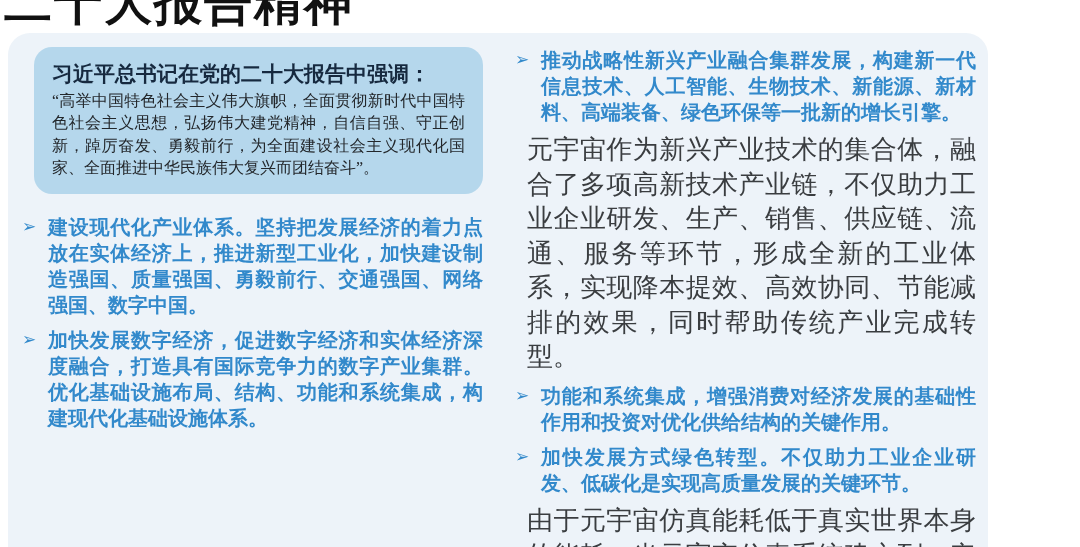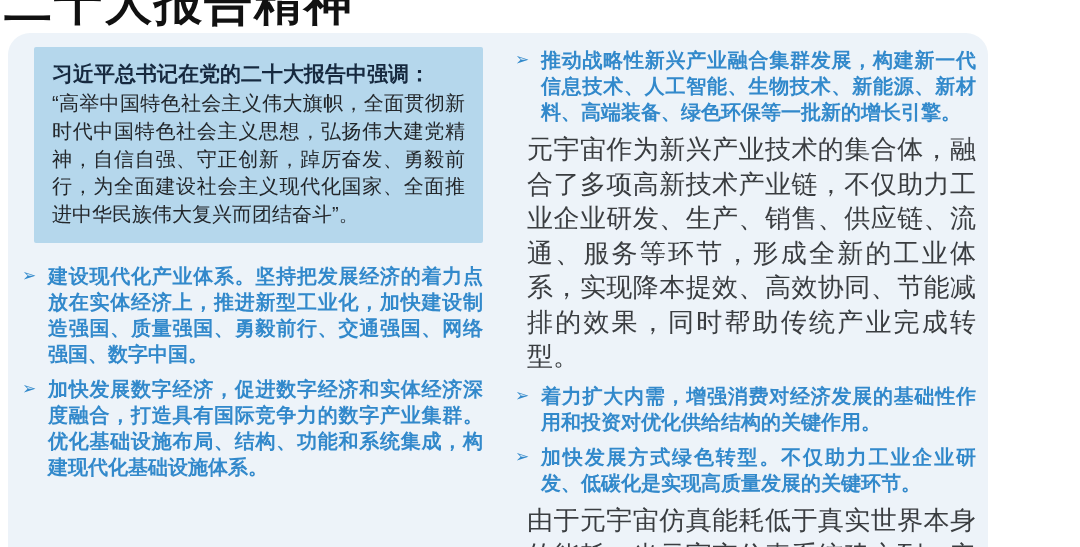--- a/index.html
+++ b/index.html
@@ -37,36 +37,37 @@
     padding: 14px 12px 0 12px;
     box-sizing: border-box;
   }
   .columns {
     display: grid;
     grid-template-columns: 1fr 1fr;
     column-gap: 30px;
   }
   .quote-box {
     background: var(--quote-bg, #b5d7ec);
-    border-radius: 2px;
+    border-radius: 18px;
     margin: 0 0 20px 14px;
     padding: 13px 18px 15px 18px;
   }
   .quote-heading {
     font-size: 21px;
     font-weight: bold;
     color: var(--quote-heading-color, #16293f);
     line-height: 1.35;
   }
   .quote-body {
-    font-size: 20px;
+    font-size: 16px;
     color: #23272b;
     line-height: 1.38;
     text-align: justify;
     margin-top: 2px;
+    font-family: Liberation Serif, serif;
   }
   .section { margin-bottom: 9px; }
   .bullet-heading {
     display: flex;
     align-items: flex-start;
     color: var(--heading-blue, #3289cb);
     font-size: 20px;
     font-weight: bold;
     line-height: 1.3;
   }
@@ -128,21 +129,21 @@
           <div class="bullet-heading">
             <span class="bullet-arrow">➢</span>
             <span class="bullet-text">推动战略性新兴产业融合集群发展，构建新一代信息技术、人工智能、生物技术、新能源、新材料、高端装备、绿色环保等一批新的增长引擎。</span>
           </div>
           <p class="section-body">元宇宙作为新兴产业技术的集合体，融合了多项高新技术产业链，不仅助力工业企业研发、生产、销售、供应链、流通、服务等环节，形成全新的工业体系，实现降本提效、高效协同、节能减排的效果，同时帮助传统产业完成转型。</p>
         </div>
 
         <div class="section">
           <div class="bullet-heading">
             <span class="bullet-arrow">➢</span>
-            <span class="bullet-text">着力扩大内需，增强消费对经济发展的基础性作用和投资对优化供给结构的关键作用。</span>
+            <span class="bullet-text">功能和系统集成，增强消费对经济发展的基础性作用和投资对优化供给结构的关键作用。</span>
           </div>
         </div>
 
         <div class="section">
           <div class="bullet-heading">
             <span class="bullet-arrow">➢</span>
             <span class="bullet-text">加快发展方式绿色转型。不仅助力工业企业研发、低碳化是实现高质量发展的关键环节。</span>
           </div>
           <p class="section-body">由于元宇宙仿真能耗低于真实世界本身的能耗，当元宇宙仿真系统建立到一定程度时，循环能耗将大幅降低，有助于实现碳中和的发展目标与传统产业的绿色转型升级。</p>
         </div>

